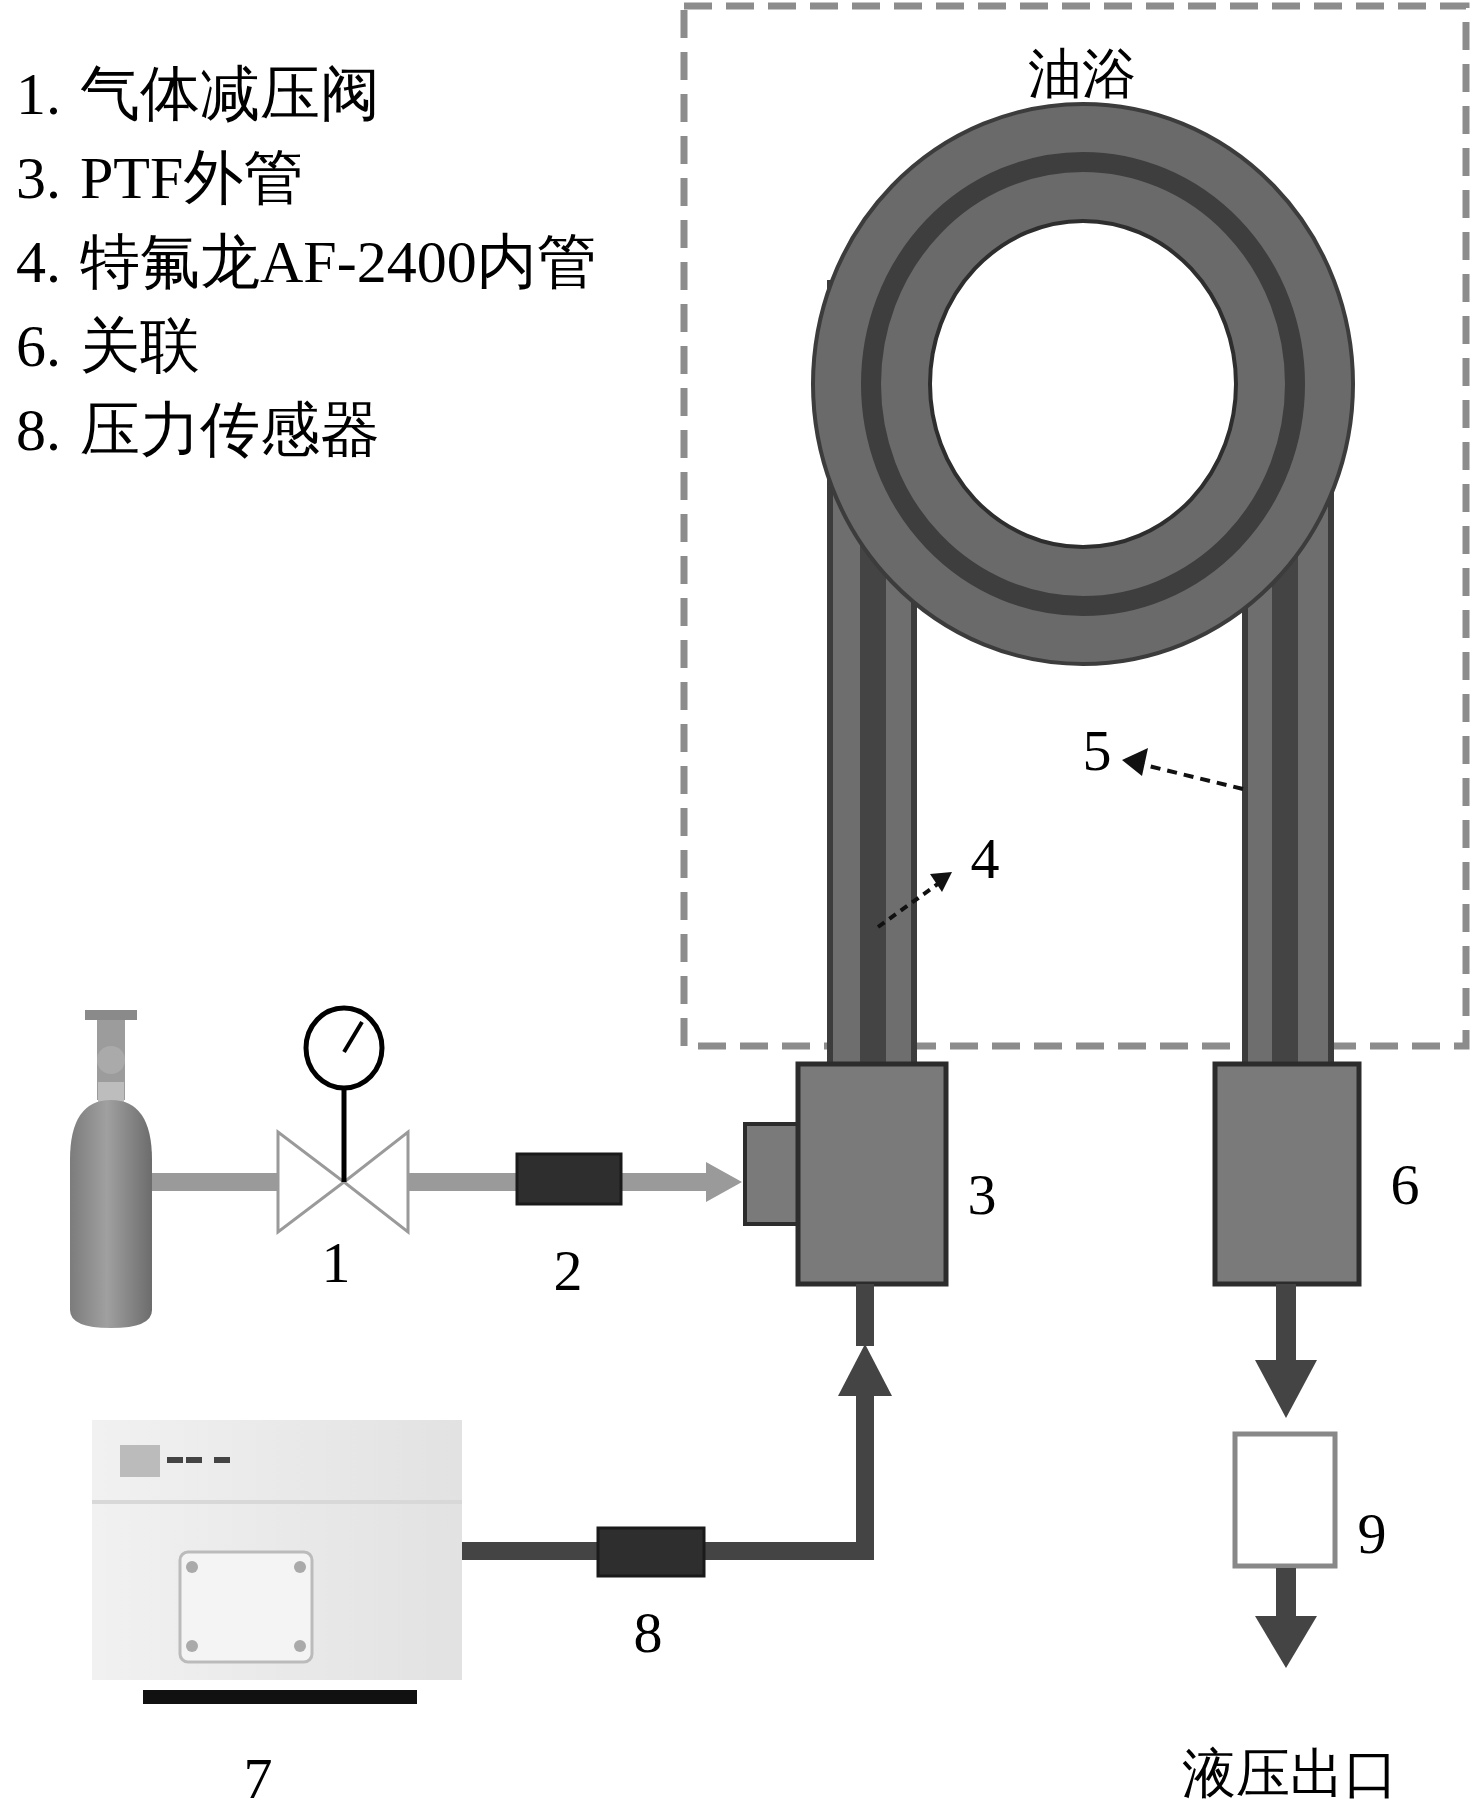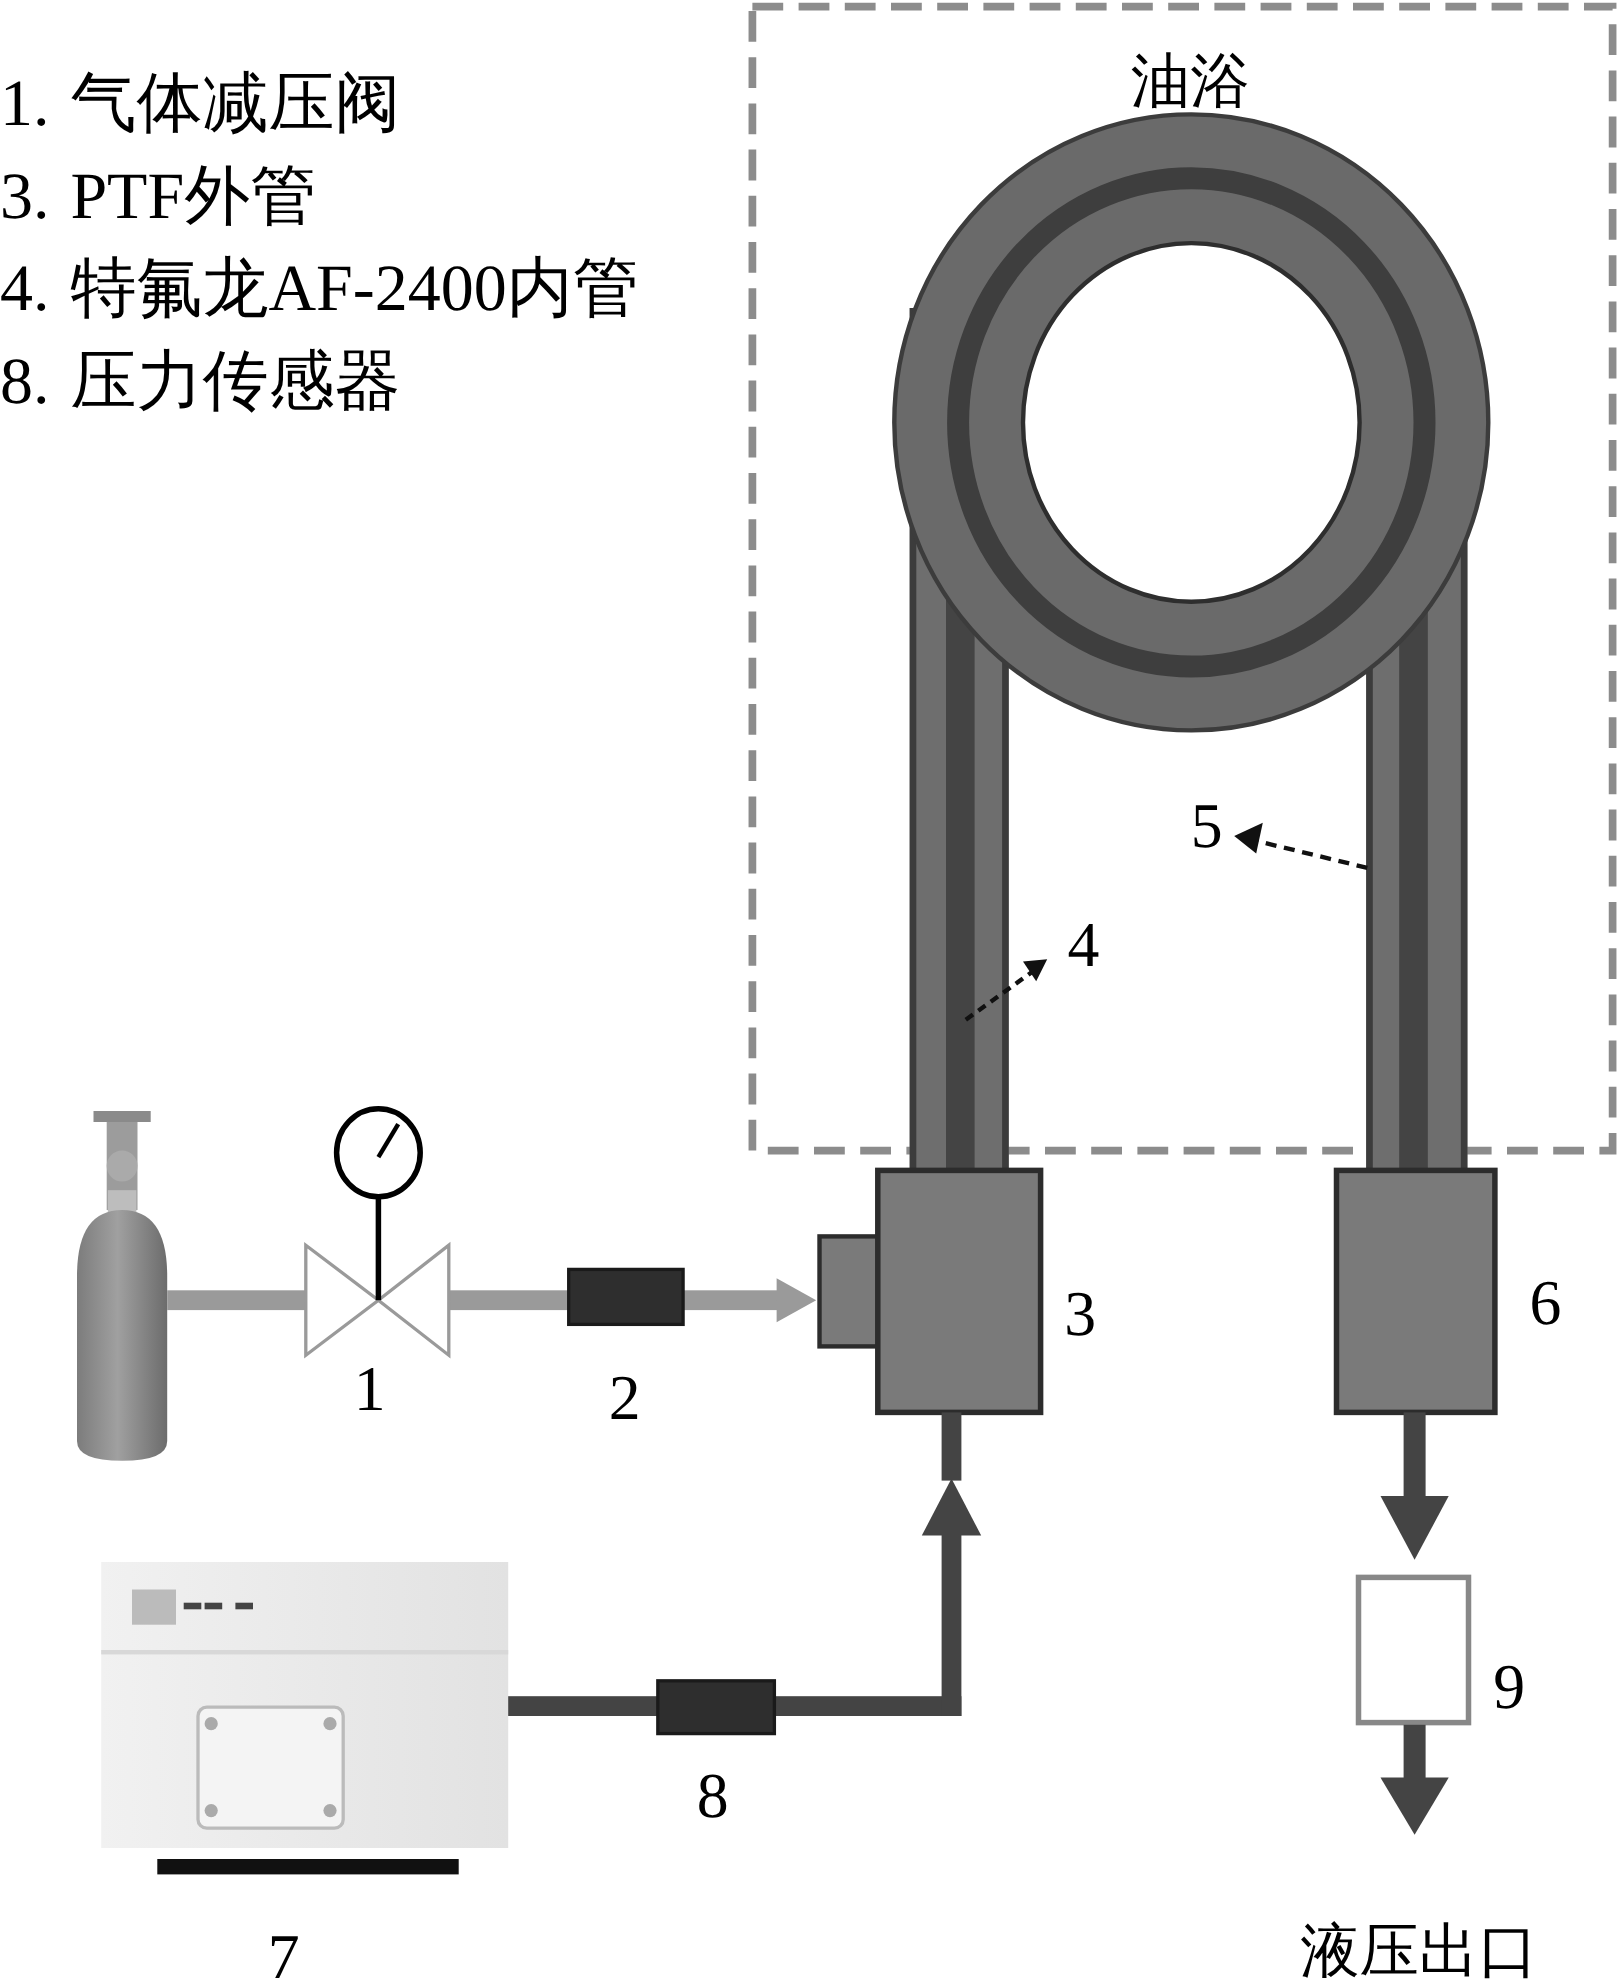--- a/index.html
+++ b/index.html
@@ -1,31 +1,32 @@
 <!DOCTYPE html>
 <html><head>
 <meta charset="utf-8">
 <style>
   html, body { margin:0; padding:0; background:#ffffff; }
   body { width:1474px; height:1806px; position:relative; overflow:hidden;
          font-family: "Liberation Serif", "DejaVu Serif", serif; color:#000; }
-  #legend { position:absolute; left:0; top:52px; margin:0; padding:0; list-style:none; }
+  #legend { position:absolute; left:16px; top:52px; margin:0; padding:0; list-style:none; }
   #legend li { font-size:60px; line-height:84px; height:84px; white-space:nowrap; letter-spacing:0; }
   #legend .num { display:inline-block; width:64px; }
   svg#diagram { position:absolute; left:0; top:0; }
   .lbl { font-family: "Liberation Serif", "DejaVu Serif", serif; font-size:58px; fill:#000; }
   .cjk { font-family: "DejaVu Serif", "Liberation Serif", serif; font-size:54px; fill:#000; }
 </style>
 </head>
 <body>
 
 <ul id="legend">
   <li><span class="num">1.</span><span>气体减压阀</span></li>
   <li><span class="num">3.</span><span>PTF外管</span></li>
   <li><span class="num">4.</span><span>特氟龙AF-2400内管</span></li>
+  <li><span class="num">6.</span><span>关联</span></li>
   <li><span class="num">8.</span><span>压力传感器</span></li>
 </ul>
 
 <svg id="diagram" width="1474" height="1806" viewBox="0 0 1474 1806" xmlns="http://www.w3.org/2000/svg">
   <defs>
     <linearGradient id="cyl" x1="0" x2="1" y1="0" y2="0">
       <stop offset="0" stop-color="#7c7c7c"></stop>
       <stop offset="0.45" stop-color="#a0a0a0"></stop>
       <stop offset="1" stop-color="#6c6c6c"></stop>
     </linearGradient>

